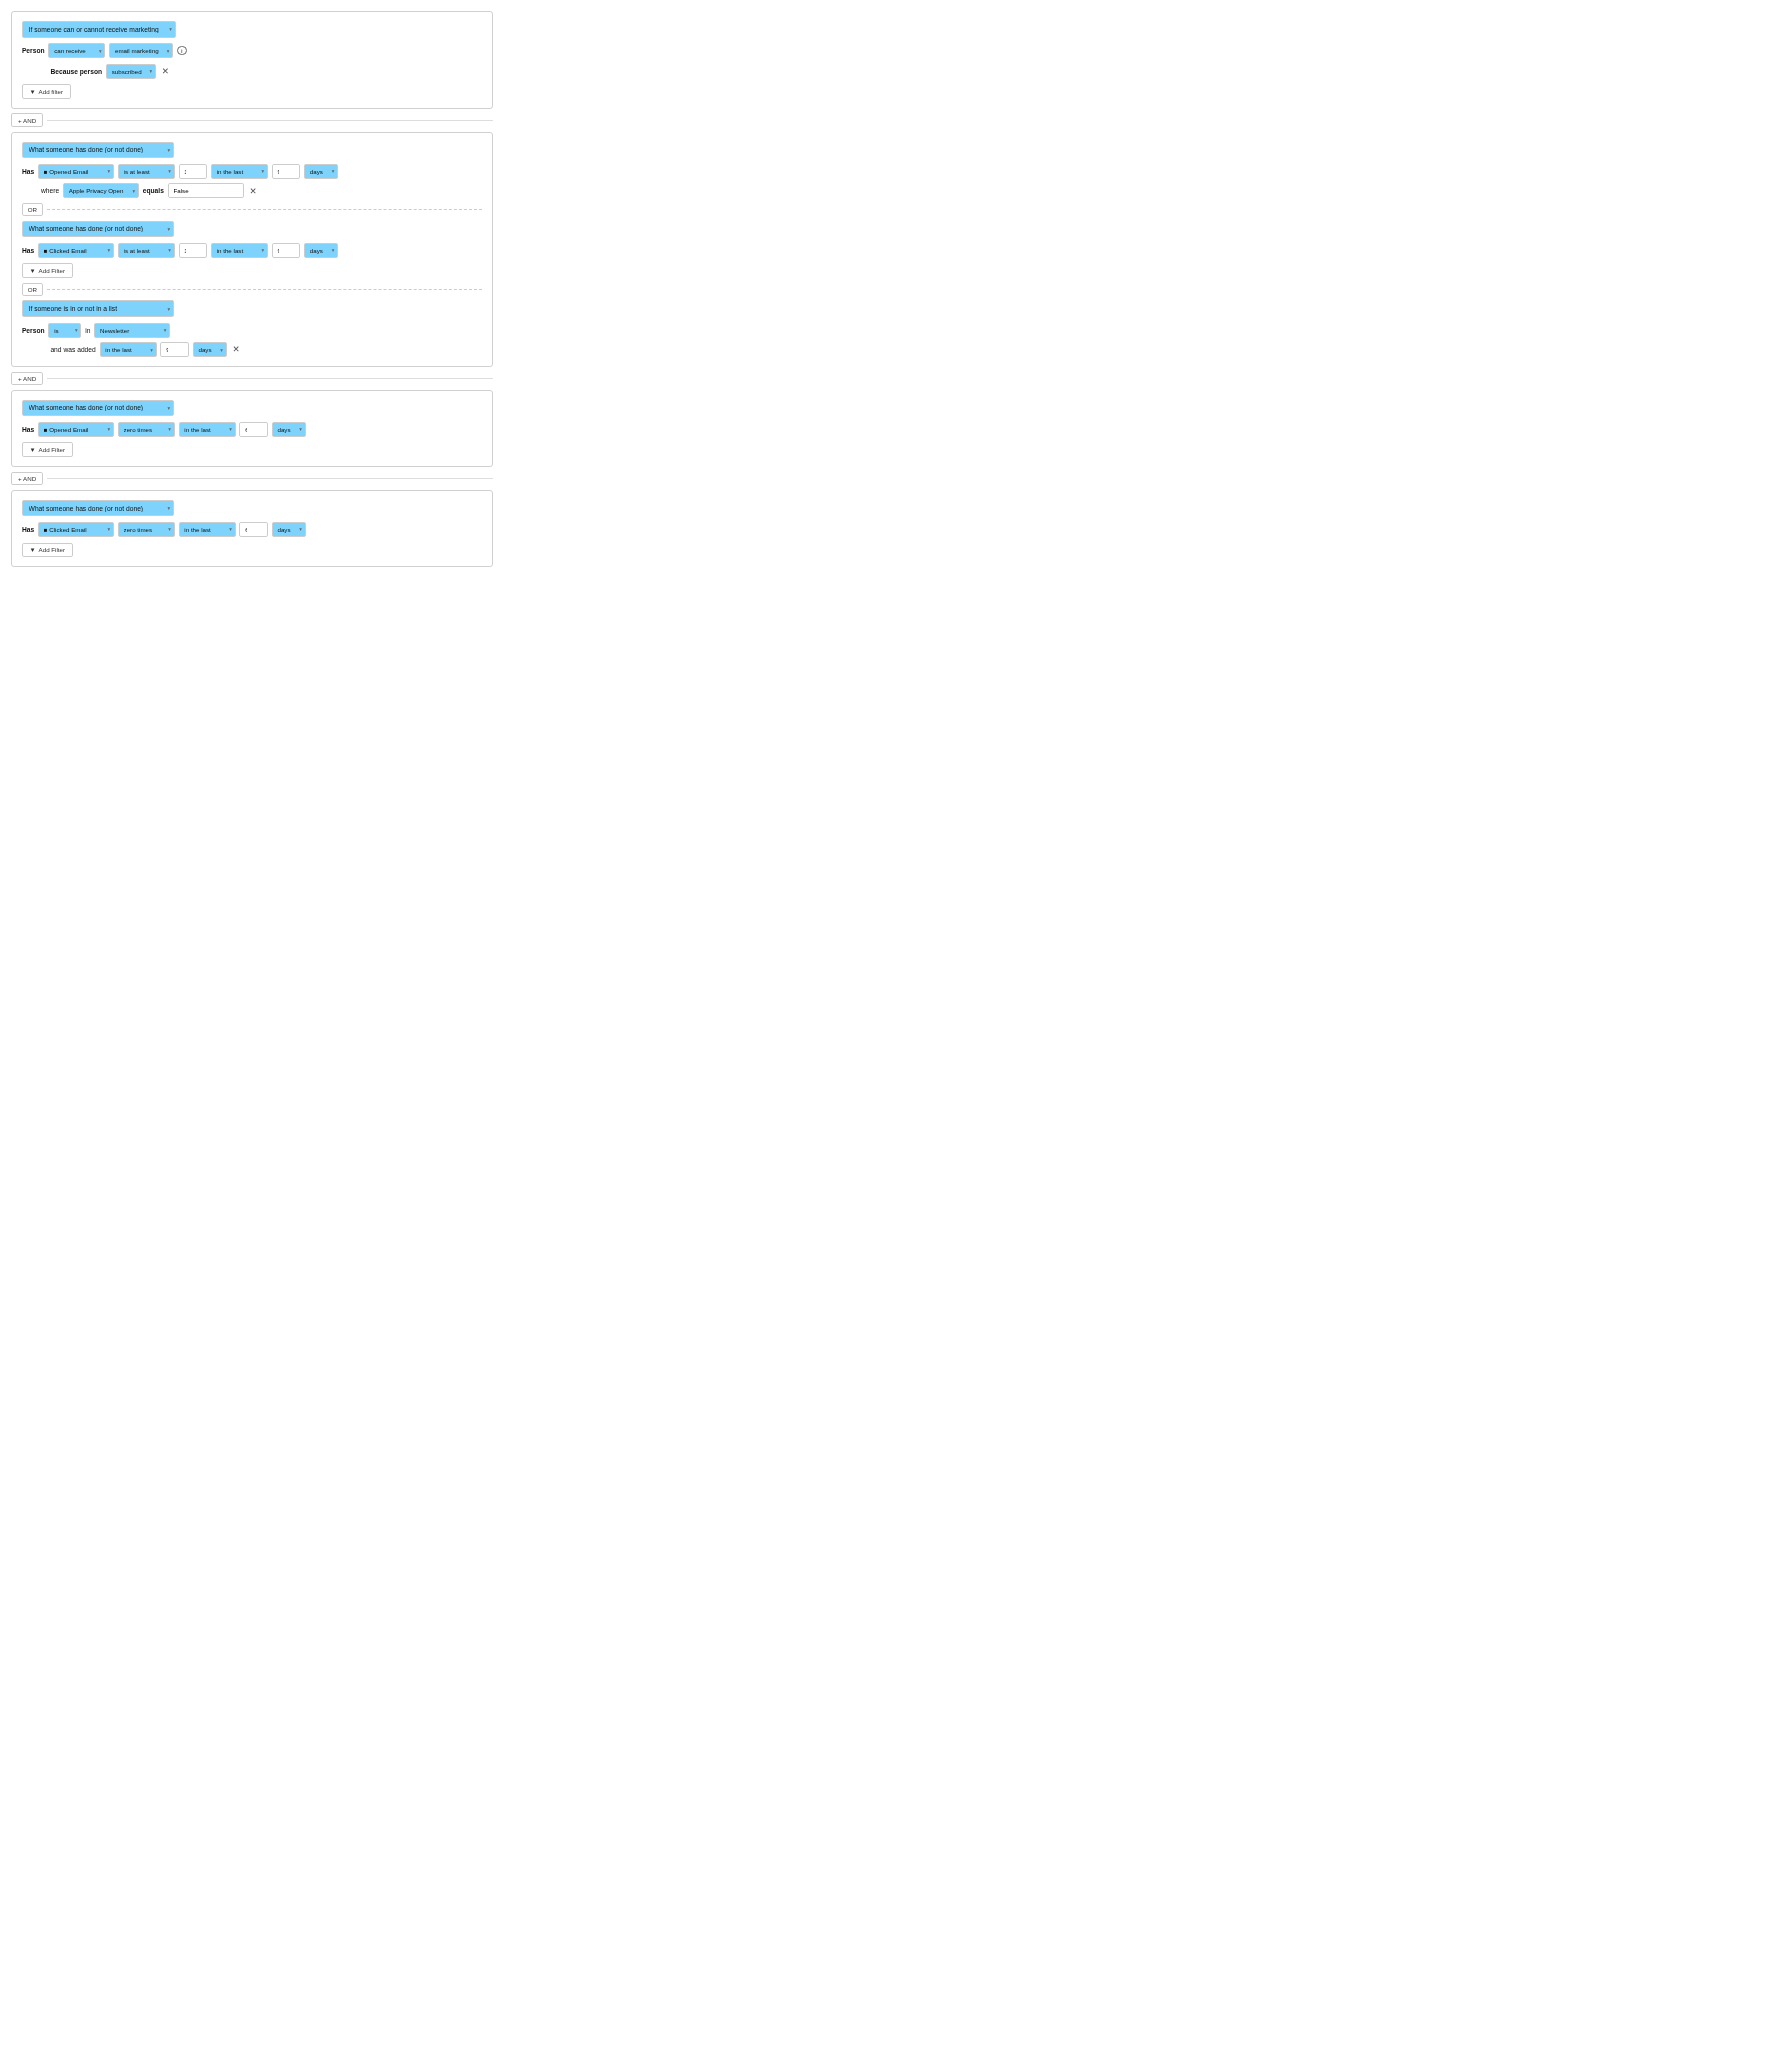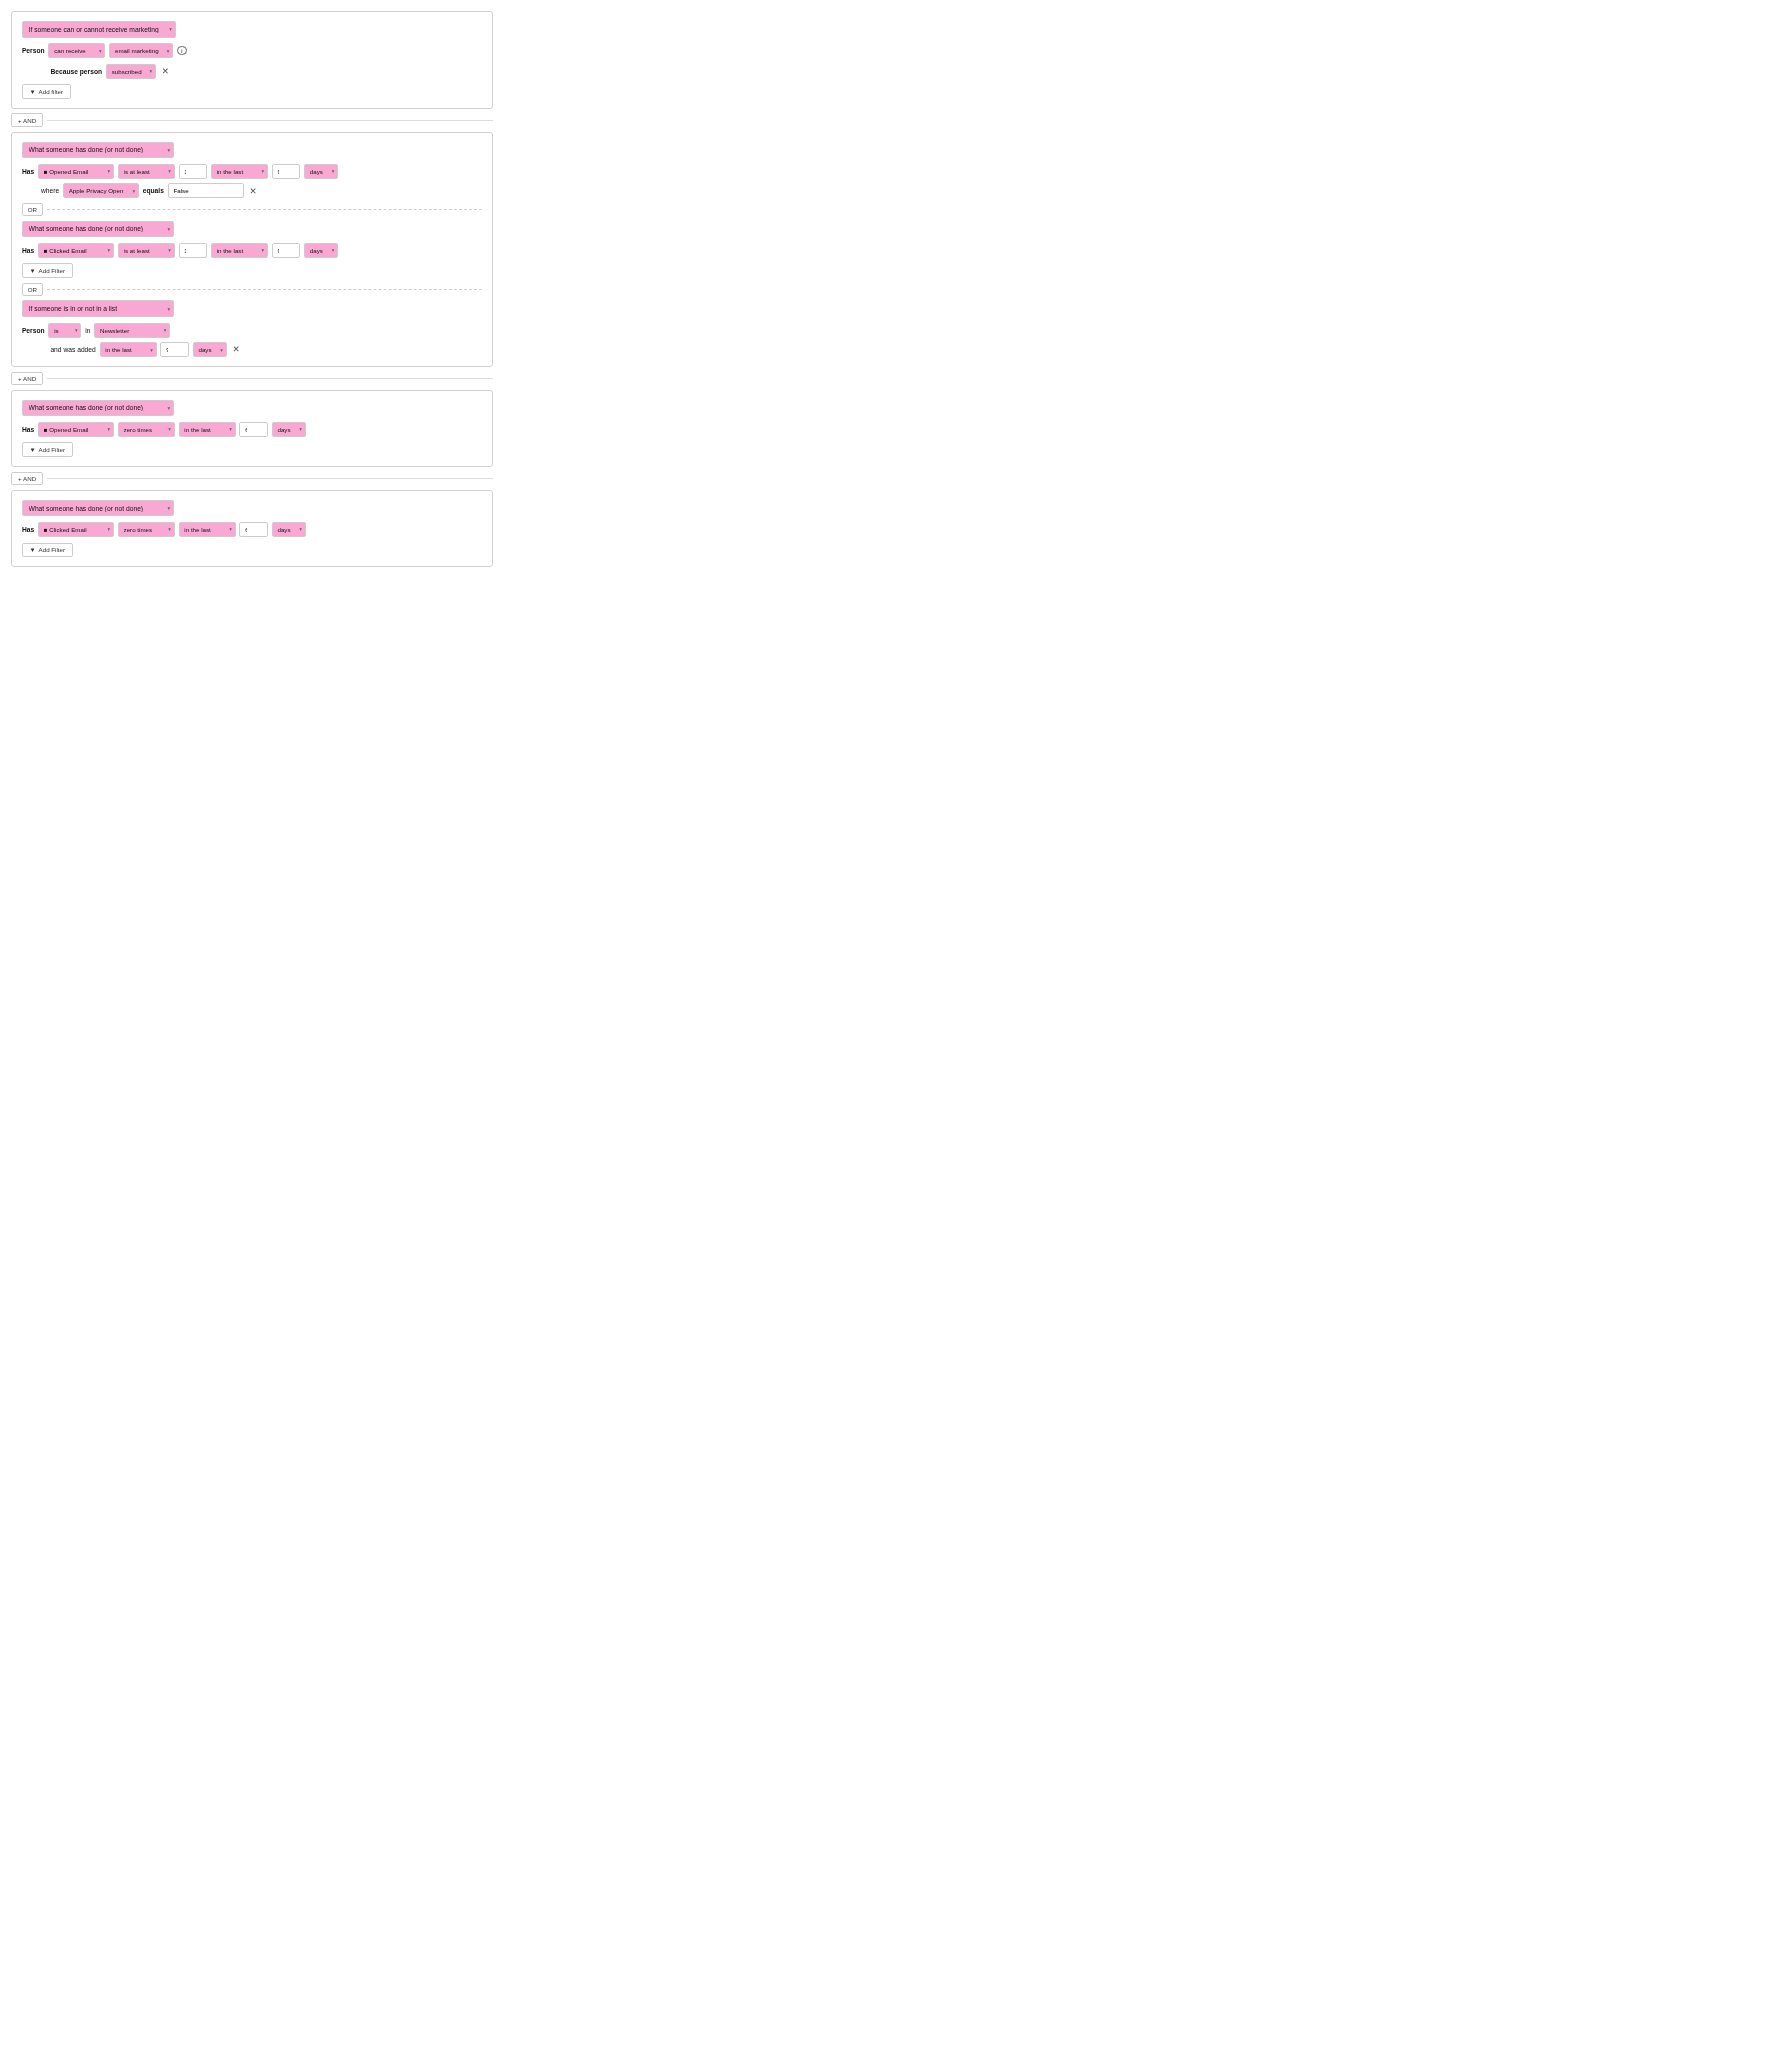--- a/index.html
+++ b/index.html
@@ -88,21 +88,21 @@
       align-items: center;
     }
 
     select {
       appearance: none;
       -webkit-appearance: none;
       border: 0.5px solid #ccc;
       border-radius: 1.9px;
       padding: 2.9px 13.3px 2.9px 4.8px;
       font-size: 6.2px;
-      background: #f9a8d4;
+      background: #7dd3fc;
       cursor: pointer;
       color: #111;
     }
 
     .select-wrapper::after {
       content: '▾';
       position: absolute;
       right: 3.8px;
       pointer-events: none;
       font-size: 5.2px;

